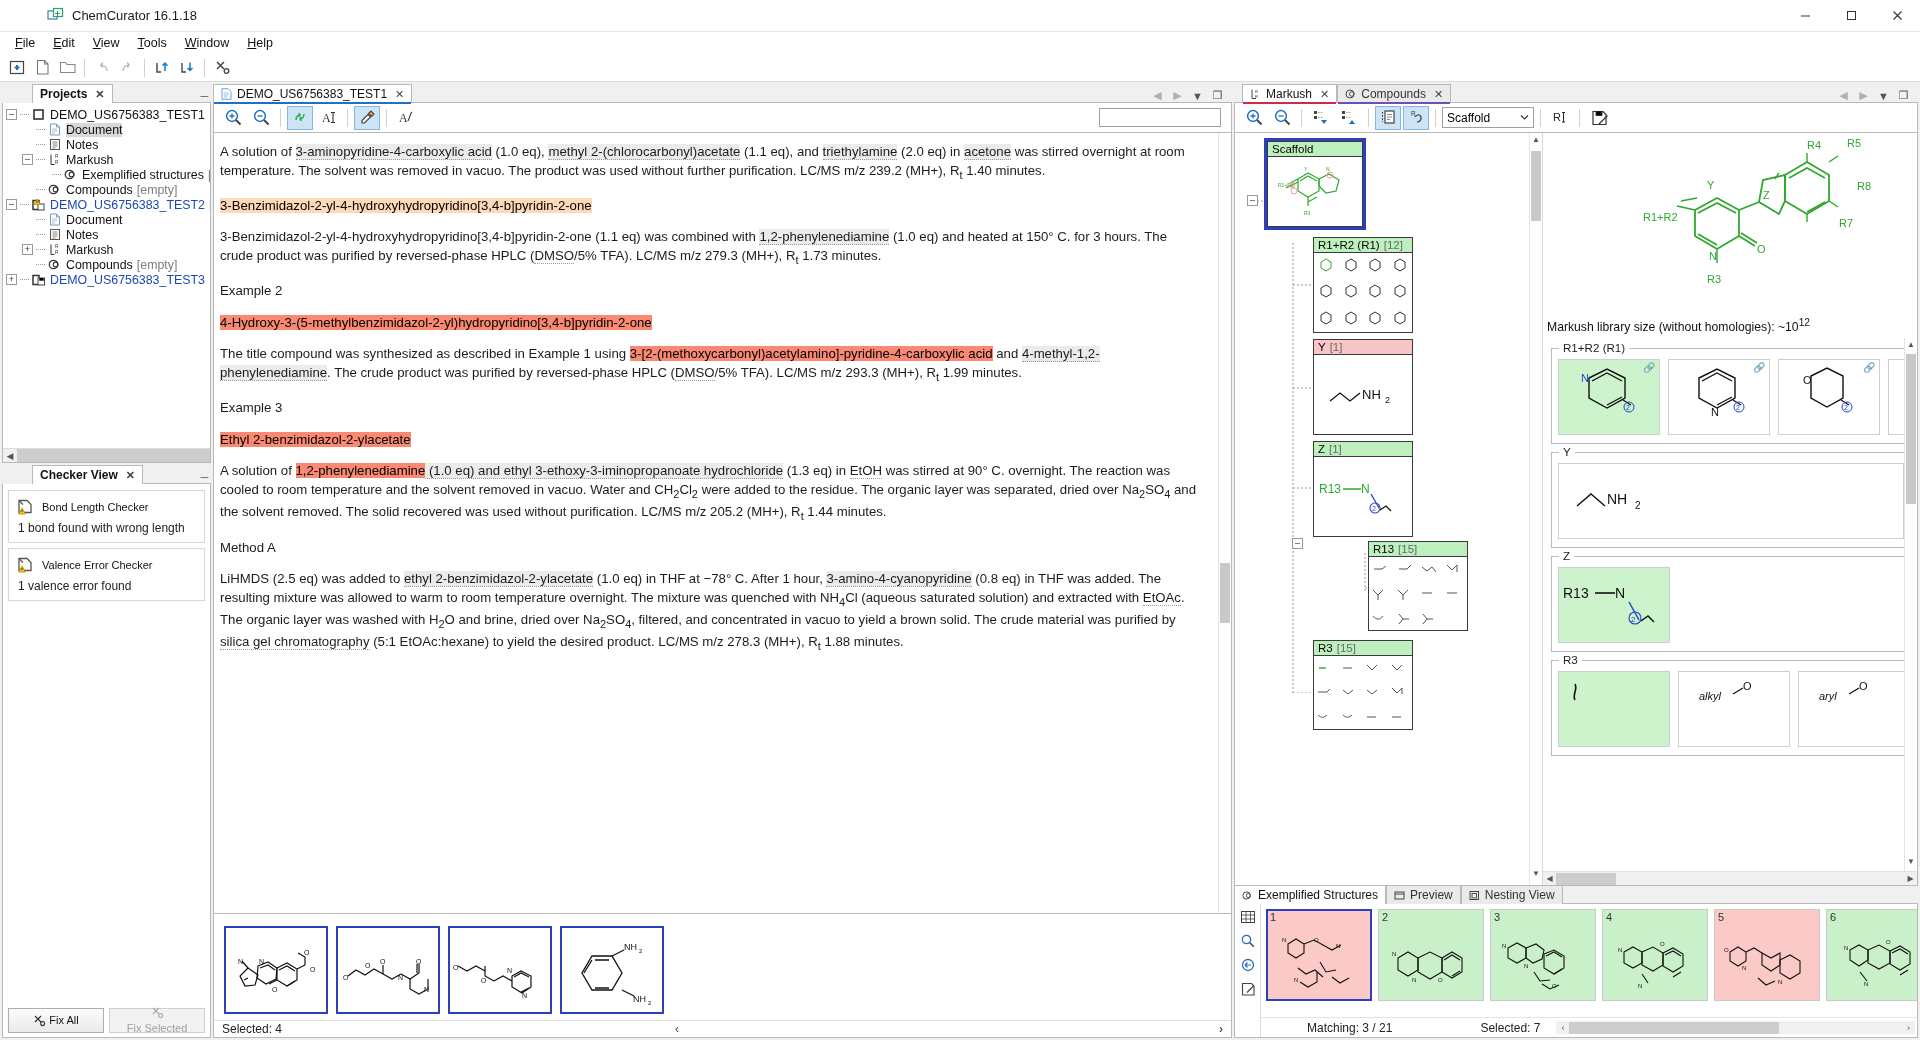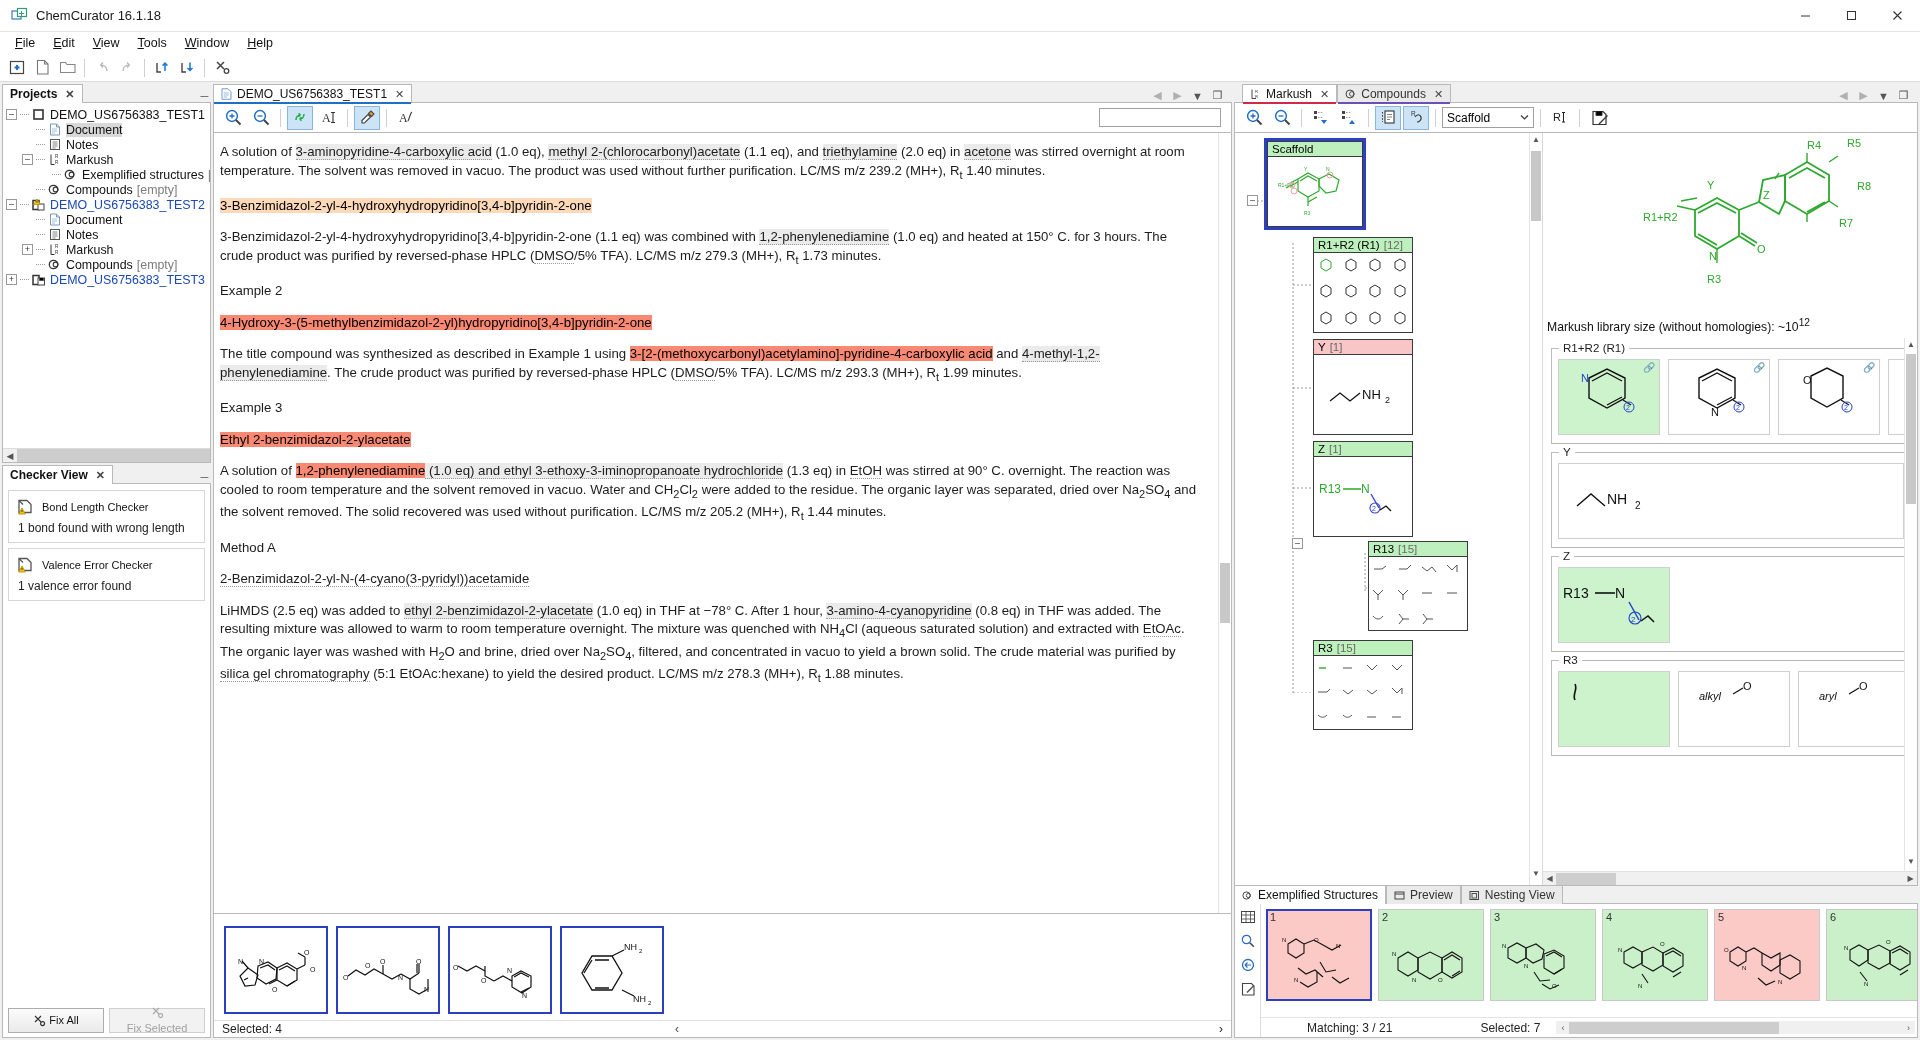--- a/index.html
+++ b/index.html
@@ -6,42 +6,42 @@
   html, body { margin:0; padding:0; }
   body {
     width:1920px; height:1040px; overflow:hidden;
     font-family:"Liberation Sans", sans-serif;
     font-size:12.5px; color:#000; background:#f0f0f0;
     -webkit-font-smoothing:antialiased;
   }
   .app { position:relative; width:1920px; height:1040px; background:#f0f0f0; display:flex; flex-direction:column; }
 
   
-  .titlebar { height:32px; background:#ffffff; display:flex; align-items:center; border-bottom:1px solid #e6e6e6; flex:none; }
+  .titlebar { height:32px; background:#ffffff; display:flex; align-items:center; border-bottom:1px solid #e6e6e6; flex:none;padding-left:36px; }
   .titlebar .appicon { width:18px; height:18px; margin:0 8px 0 10px; display:flex; align-items:center; justify-content:center; }
   .titlebar .title { font-size:13px; color:#1a1a1a; }
   .titlebar .spacer { flex:1; }
   .winbtn { width:46px; height:32px; display:flex; align-items:center; justify-content:center; color:#333; font-size:13px; }
 
   
   .menubar { height:22px; background:#fff; display:flex; align-items:center; padding-left:6px; flex:none; }
   .menubar .mi { padding:2px 9px; font-size:12.5px; color:#111; }
   .menubar .mi u { text-decoration:underline; }
 
   
   .toolbar { height:28px; background:#fff; display:flex; align-items:center; padding-left:5px; border-bottom:1px solid #dcdcdc; flex:none; gap:1px; }
   .tbtn { width:24px; height:24px; display:flex; align-items:center; justify-content:center; border:1px solid transparent; }
   .tsep { width:1px; height:18px; background:#d0d0d0; margin:0 4px; }
 
   
   .body { flex:1; display:flex; min-height:0; background:#f0f0f0; padding:0; }
 
   
   .panel { display:flex; flex-direction:column; min-height:0; min-width:0; }
-  .tabstrip { height:19px; display:flex; align-items:flex-end; background:#f0f0f0; position:relative; }
+  .tabstrip { height:19px; display:flex; align-items:flex-end; background:#f0f0f0; position:relative;margin-left:30px; }
   .ptab { height:19px; display:flex; align-items:center; gap:5px; padding:0 7px 0 7px; background:#fff; border:1px solid #b9b9b9; border-bottom:none; font-size:12px; color:#111; position:relative; }
   .ptab .accent { position:absolute; left:0; right:0; bottom:-1px; height:2px; }
   .ptab.inactive { background:#eaeaea; color:#333; }
   .ptab .x { font-size:11px; color:#444; margin-left:3px; }
   .tabfill { flex:1; border-bottom:1px solid #b9b9b9; }
   .panelbody { flex:1; background:#fff; border:1px solid #b9b9b9; border-top:none; min-height:0; display:flex; flex-direction:column; overflow:hidden; }
   .mini { font-size:11px; color:#555; width:13px; height:13px; display:flex; align-items:center; justify-content:center; }
 
   
   .leftcol { width:211px; flex:none; display:flex; flex-direction:column; gap:2px; padding:2px 0 2px 2px; }
@@ -554,21 +554,20 @@
             <p>A solution of <span class="und">3-aminopyridine-4-carboxylic acid</span> (1.0 eq), <span class="und">methyl 2-(chlorocarbonyl)acetate</span> (1.1 eq), and <span class="und">triethylamine</span> (2.0 eq) in <span class="und">acetone</span> was stirred overnight at room temperature. The solvent was removed in vacuo. The product was used without further purification. LC/MS m/z 239.2 (MH+), R<sub>t</sub> 1.40 minutes.</p>
             <p><mark class="or">3-Benzimidazol-2-yl-4-hydroxyhydropyridino[3,4-b]pyridin-2-one</mark></p>
             <p>3-Benzimidazol-2-yl-4-hydroxyhydropyridino[3,4-b]pyridin-2-one (1.1 eq) was combined with <span class="und">1,2-phenylenediamine</span> (1.0 eq) and heated at 150° C. for 3 hours. The crude product was purified by reversed-phase HPLC (<span class="und2">DMSO</span>/5% TFA). LC/MS m/z 279.3 (MH+), R<sub>t</sub> 1.73 minutes.</p>
             <p>Example 2</p>
             <p><mark class="rd">4-Hydroxy-3-(5-methylbenzimidazol-2-yl)hydropyridino[3,4-b]pyridin-2-one</mark></p>
             <p>The title compound was synthesized as described in Example 1 using <mark class="rd">3-[2-(methoxycarbonyl)acetylamino]-pyridine-4-carboxylic acid</mark> and <span class="und">4-methyl-1,2-phenylenediamine</span>. The crude product was purified by reversed-phase HPLC (<span class="und2">DMSO</span>/5% TFA). LC/MS m/z 293.3 (MH+), R<sub>t</sub> 1.99 minutes.</p>
             <p>Example 3</p>
             <p><mark class="rd">Ethyl 2-benzimidazol-2-ylacetate</mark></p>
             <p>A solution of <mark class="rd">1,2-phenylenediamine</mark><span class="und"> (1.0 eq) and </span><span class="und">ethyl 3-ethoxy-3-iminopropanoate hydrochloride</span> (1.3 eq) in <span class="und2">EtOH</span> was stirred at 90° C. overnight. The reaction was cooled to room temperature and the solvent removed in vacuo. Water and CH<sub>2</sub>Cl<sub>2</sub> were added to the residue. The organic layer was separated, dried over Na<sub>2</sub>SO<sub>4</sub> and the solvent removed. The solid recovered was used without purification. LC/MS m/z 205.2 (MH+), R<sub>t</sub> 1.44 minutes.</p>
             <p>Method A</p>
-            <p><span class="und2">2-Benzimidazol-2-yl-N-(4-cyano(3-pyridyl))acetamide</span></p>
             <p>LiHMDS (2.5 eq) was added to <span class="und">ethyl 2-benzimidazol-2-ylacetate</span> (1.0 eq) in THF at −78° C. After 1 hour, <span class="und">3-amino-4-cyanopyridine</span> (0.8 eq) in THF was added. The resulting mixture was allowed to warm to room temperature overnight. The mixture was quenched with NH<sub>4</sub>Cl (aqueous saturated solution) and extracted with <span class="und2">EtOAc</span>. The organic layer was washed with H<sub>2</sub>O and brine, dried over Na<sub>2</sub>SO<sub>4</sub>, filtered, and concentrated in vacuo to yield a brown solid. The crude material was purified by <span class="und2">silica gel chromatography</span> (5:1 EtOAc:hexane) to yield the desired product. LC/MS m/z 278.3 (MH+), R<sub>t</sub> 1.88 minutes.</p>
           </div>
         <div class="vsb">
           <div class="thumb" style="top:430px;height:60px;"></div>
         </div>
       </div>
 
       <div class="strip">
         <div class="strip-inner">
 

